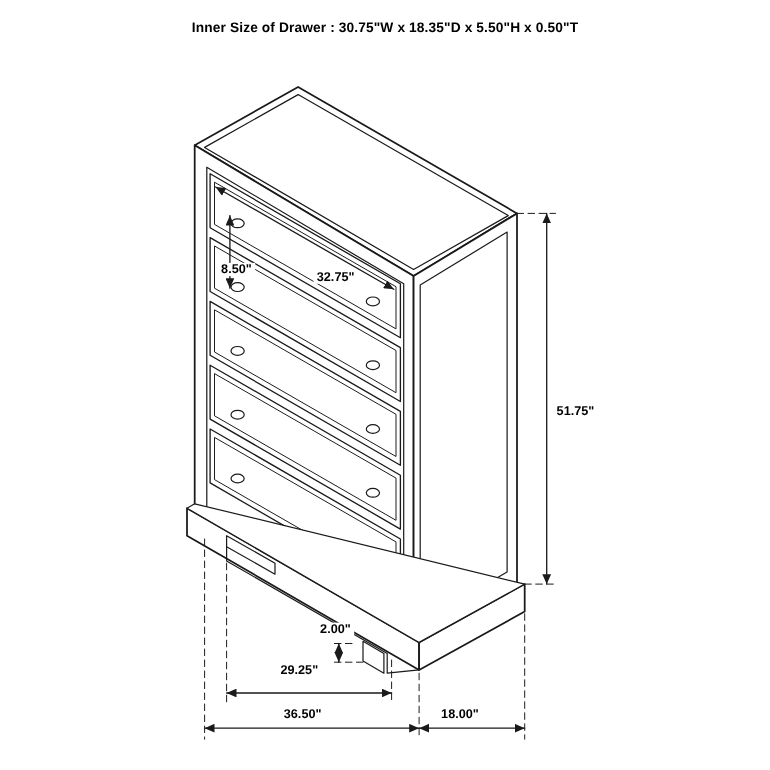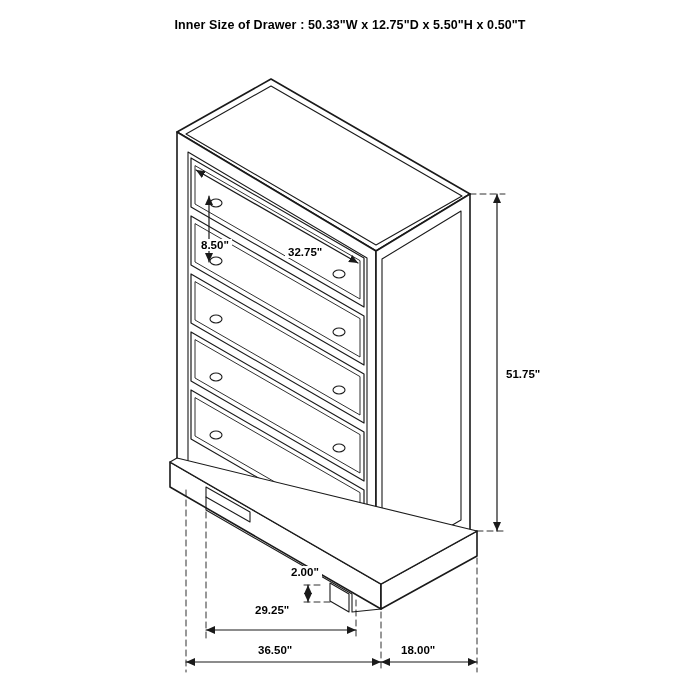--- a/index.html
+++ b/index.html
@@ -44,21 +44,21 @@
     background: #ffffff;
     padding: 0 3px;
     white-space: nowrap;
   }
 </style>
 </head>
 <body>
 
 <div id="stage">
 
-  <div class="title">Inner Size of Drawer : 50.33"W x 12.75"D x 5.50"H x 0.50"T</div>
+  <div class="title">Inner Size of Drawer : 30.75"W x 18.35"D x 5.50"H x 0.50"T</div>
 
   <svg class="drawing" viewBox="0 0 700 700">
     <g fill="none" stroke="#1a1a1a" stroke-width="1.6" stroke-linejoin="round" stroke-linecap="round">
 
       <path d="M177 132 L271 79 L470 194 L376 251 Z" fill="#ffffff"></path>
 
       <path d="M186 134 L271 86 L462 196 L376 245 Z" fill="#ffffff" stroke-width="1.1"></path>
 
       <path d="M177 132 L177 470 L376 585 L376 251 Z" fill="#ffffff"></path>
 

